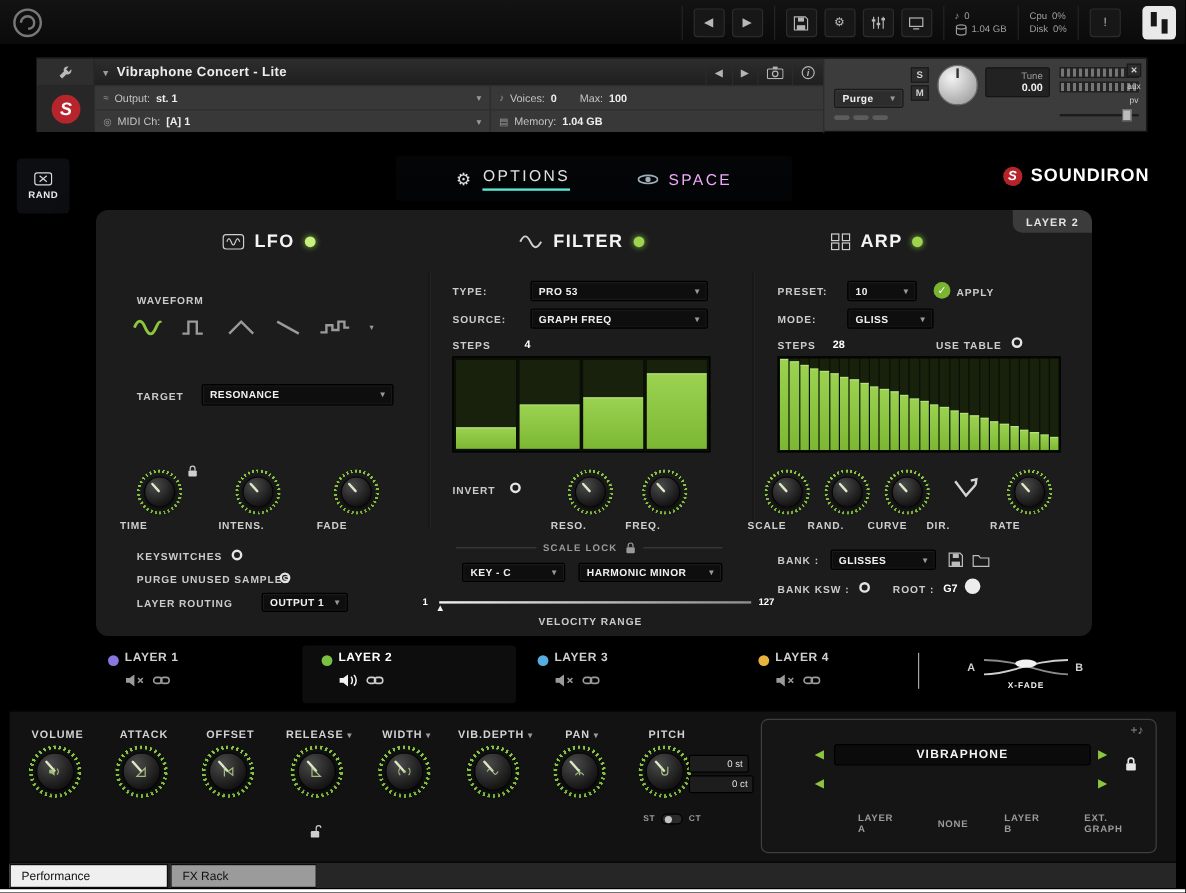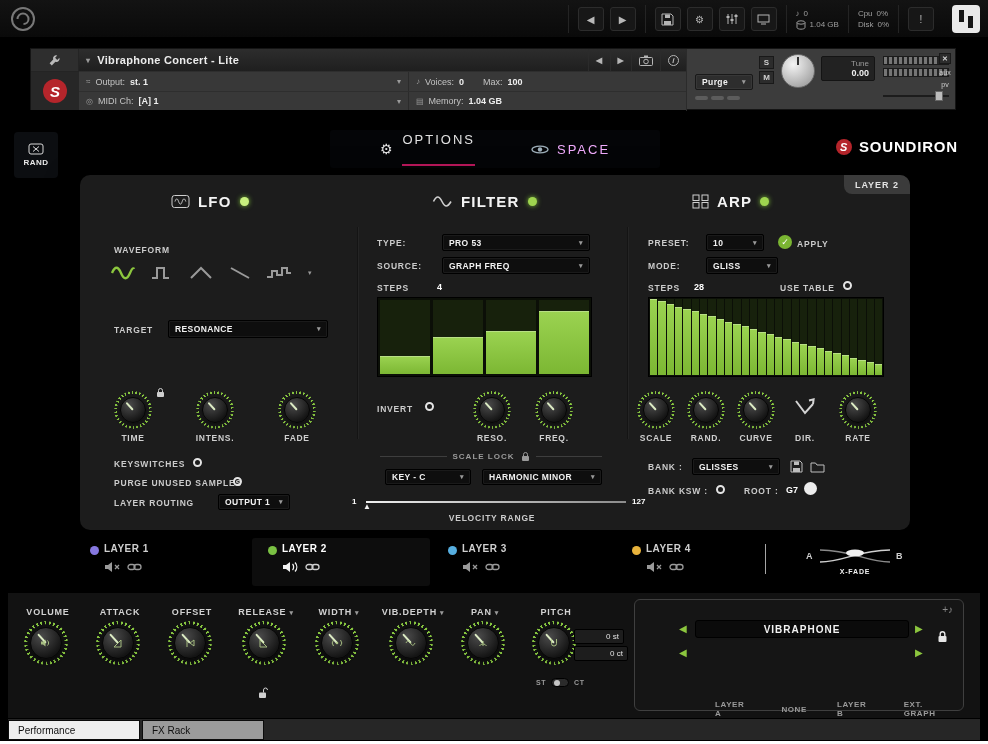--- a/index.html
+++ b/index.html
@@ -34,21 +34,21 @@
   .scirc{border-radius:50%;background:#b5252b;color:#fff;font-weight:bold;display:flex;align-items:center;justify-content:center;font-style:italic}
   
   .mainbg{background:
     radial-gradient(420px 200px at 18% 4%,rgba(90,150,170,.30),transparent 70%),
     radial-gradient(520px 260px at 80% 2%,rgba(60,105,150,.24),transparent 70%),
     radial-gradient(420px 300px at 52% 100%,rgba(95,125,160,.20),transparent 70%),
     linear-gradient(180deg,#222b33,#121categ 0%,#11161b 42%,#0a0d10 72%,#131921)}
   .tabstrip{background:rgba(8,10,13,.55);border-radius:3px;display:flex;align-items:center;justify-content:center;gap:56px}
   .tab{display:flex;align-items:center;gap:8px;font-size:13px;letter-spacing:2px;color:#f0abfc;cursor:pointer}
   .tab.active{color:#e2e2e2}
-  .tab.active .tab-t{border-bottom:2px solid #be185d;padding-bottom:17px}
+  .tab.active .tab-t{border-bottom:2px solid #5eead4;padding-bottom:3px}
   .randbtn{background:rgba(14,17,20,.85);border-radius:4px;display:flex;flex-direction:column;align-items:center;justify-content:center;gap:3px;color:#e9e9e9;font-size:8px;font-weight:bold;letter-spacing:.5px;cursor:pointer}
   .brand{display:flex;align-items:center;gap:7px;color:#fff;font-size:15px;font-weight:800;letter-spacing:.8px}
   
   .panel{background:#1e1e1ef2;border-radius:10px;box-shadow:0 12px 34px rgba(0,0,0,.65)}
   .badge{background:#3b3b3b;border-radius:0 10px 0 8px;color:#e3e3e3;font-size:9px;font-weight:bold;letter-spacing:1px;display:flex;align-items:center;justify-content:center}
   .sechdr{display:flex;align-items:center;gap:8px}
   .sechdr .t{font-size:15px;font-weight:800;color:#f4f4f4;letter-spacing:1.2px}
   .dot{width:9px;height:9px;border-radius:50%;background:#9ed44f;box-shadow:0 0 5px #7fbf3a}
   .vdiv{background:#141414;box-shadow:1px 0 0 rgba(255,255,255,.04)}
   .lb{position:absolute;font-size:8.5px;font-weight:bold;color:#cbcbcb;letter-spacing:.8px;white-space:nowrap}
@@ -63,21 +63,21 @@
   .knob{position:absolute;width:34px;height:34px;cursor:pointer}
   .knob .ring{position:absolute;inset:-2px;border-radius:50%;
     background:repeating-conic-gradient(from 200deg,#86c440 0 5deg,transparent 5deg 12deg);
     -webkit-mask:radial-gradient(circle,#0000 59%,#000 61% 79%,#0000 81%);
     mask:radial-gradient(circle,#0000 59%,#000 61% 79%,#0000 81%)}
   .knob .cap{position:absolute;inset:4px;border-radius:50%;background:radial-gradient(circle at 35% 28%,#4b4b4b,#141414 74%);border:1px solid #060606;box-shadow:0 2px 5px rgba(0,0,0,.6)}
   .knob .ptr{position:absolute;left:50%;top:50%;width:2px;height:10px;background:#dcebc4;transform:translate(-50%,-100%) rotate(-42deg);transform-origin:50% 100%;border-radius:1px}
   .knob.big{width:40px;height:40px}
   .knob.big .ptr{height:12px}
   .kglyph{position:absolute;left:50%;top:50%;transform:translate(-50%,-50%);opacity:.85}
-  .klb{position:absolute;width:66px;text-align:center;font-size:8.5px;font-weight:bold;color:#cfcfcf;letter-spacing:.7px}
+  .klb{position:absolute;width:66px;text-align:left;font-size:8.5px;font-weight:bold;color:#cfcfcf;letter-spacing:.7px}
   .blb{position:absolute;width:84px;text-align:center;font-size:9px;font-weight:bold;color:#d2d2d2;letter-spacing:.8px}
   .ca2{color:#9a9a9a;font-size:7px;margin-left:3px}
   
   .steps-table{position:absolute;background:#0b0f07;border:1px solid #000;display:flex;align-items:flex-end;padding:2px}
   .steps-table.g3{gap:3px}.steps-table.g1{gap:1px;padding:1px}
   .bcol{flex:1;height:100%;background:rgba(140,198,62,.10);display:flex;align-items:flex-end}
   .bar{width:100%;background:linear-gradient(180deg,#9bd351,#7cb733);box-shadow:inset 0 1px 0 rgba(255,255,255,.3)}
   
   .wfrow{position:absolute;display:flex;align-items:center;gap:13px}
   .wf{width:26px;height:20px;display:flex;align-items:center;justify-content:center;cursor:pointer}
@@ -327,21 +327,21 @@
         <span>S</span>
       </div>
     <span>SOUNDIRON</span>
   </div>
 
   <div class="panel abs" style="left:80px;top:175px;width:830px;height:355px">
     <div class="badge abs" style="right:0;top:0;width:66px;height:19px">
         <span>LAYER 2</span>
       </div>
 
-    <div class="sechdr abs" style="left:91px;top:18px">
+    <div class="sechdr abs" style="left:105px;top:18px">
       <svg width="19" height="15" viewBox="0 0 19 15">
           <rect x="1" y="1.5" width="17" height="12" rx="2.5" stroke="#cfcfcf" fill="none"></rect>
           <path d="M4 7.5c1.2-3.5 2.4-3.5 3.6 0s2.4 3.5 3.6 0 2.4-3.5 3.6 0" stroke="#cfcfcf" fill="none"></path>
         </svg>
       <span class="t">LFO</span>
       <span class="dot" style="background:#c8f07e"></span>
     </div>
     <div class="sechdr abs" style="left:352px;top:18px">
       <svg width="21" height="13" viewBox="0 0 21 13">
           <path d="M1.5 6.5C4.5 0.5 7 0.5 10 6.5s5.5 6 9 0" stroke="#cfcfcf" fill="none" stroke-width="1.6"></path>
@@ -817,21 +817,21 @@
         </div>
       <span class="greenarr abs" style="left:280px;top:23px">▶</span>
       <svg class="abs" style="left:302px;top:30px" width="11" height="13" viewBox="0 0 11 13">
           <rect x="1.5" y="6" width="8" height="6" rx="1" fill="#e6e6e6"></rect>
           <path d="M3.2 6V4a2.3 2.3 0 0 1 4.6 0v2" stroke="#e6e6e6" stroke-width="1.4" fill="none"></path>
         </svg>
 
       <span class="greenarr abs" style="left:44px;top:47px">◀</span>
       <span class="greenarr abs" style="left:280px;top:47px">▶</span>
 
-      <div class="abs" style="left:80px;top:100px;width:240px;display:flex;justify-content:flex-end;gap:30px;align-items:center">
+      <div class="abs" style="left:80px;top:77px;width:240px;display:flex;justify-content:flex-end;gap:30px;align-items:center">
         <span class="gry8">LAYER A</span>
         <span class="gry8 grn">NONE</span>
         <span class="gry8">LAYER B</span>
         <span class="gry8 grn">EXT. GRAPH</span>
       </div>
     </div>
   </div>
 
   <div class="tabbar abs" style="left:8px;top:718px;width:972px;height:22px">
     <div class="btab" style="left:0;top:1px;width:132px;height:20px;background:#efefef;color:#111">

